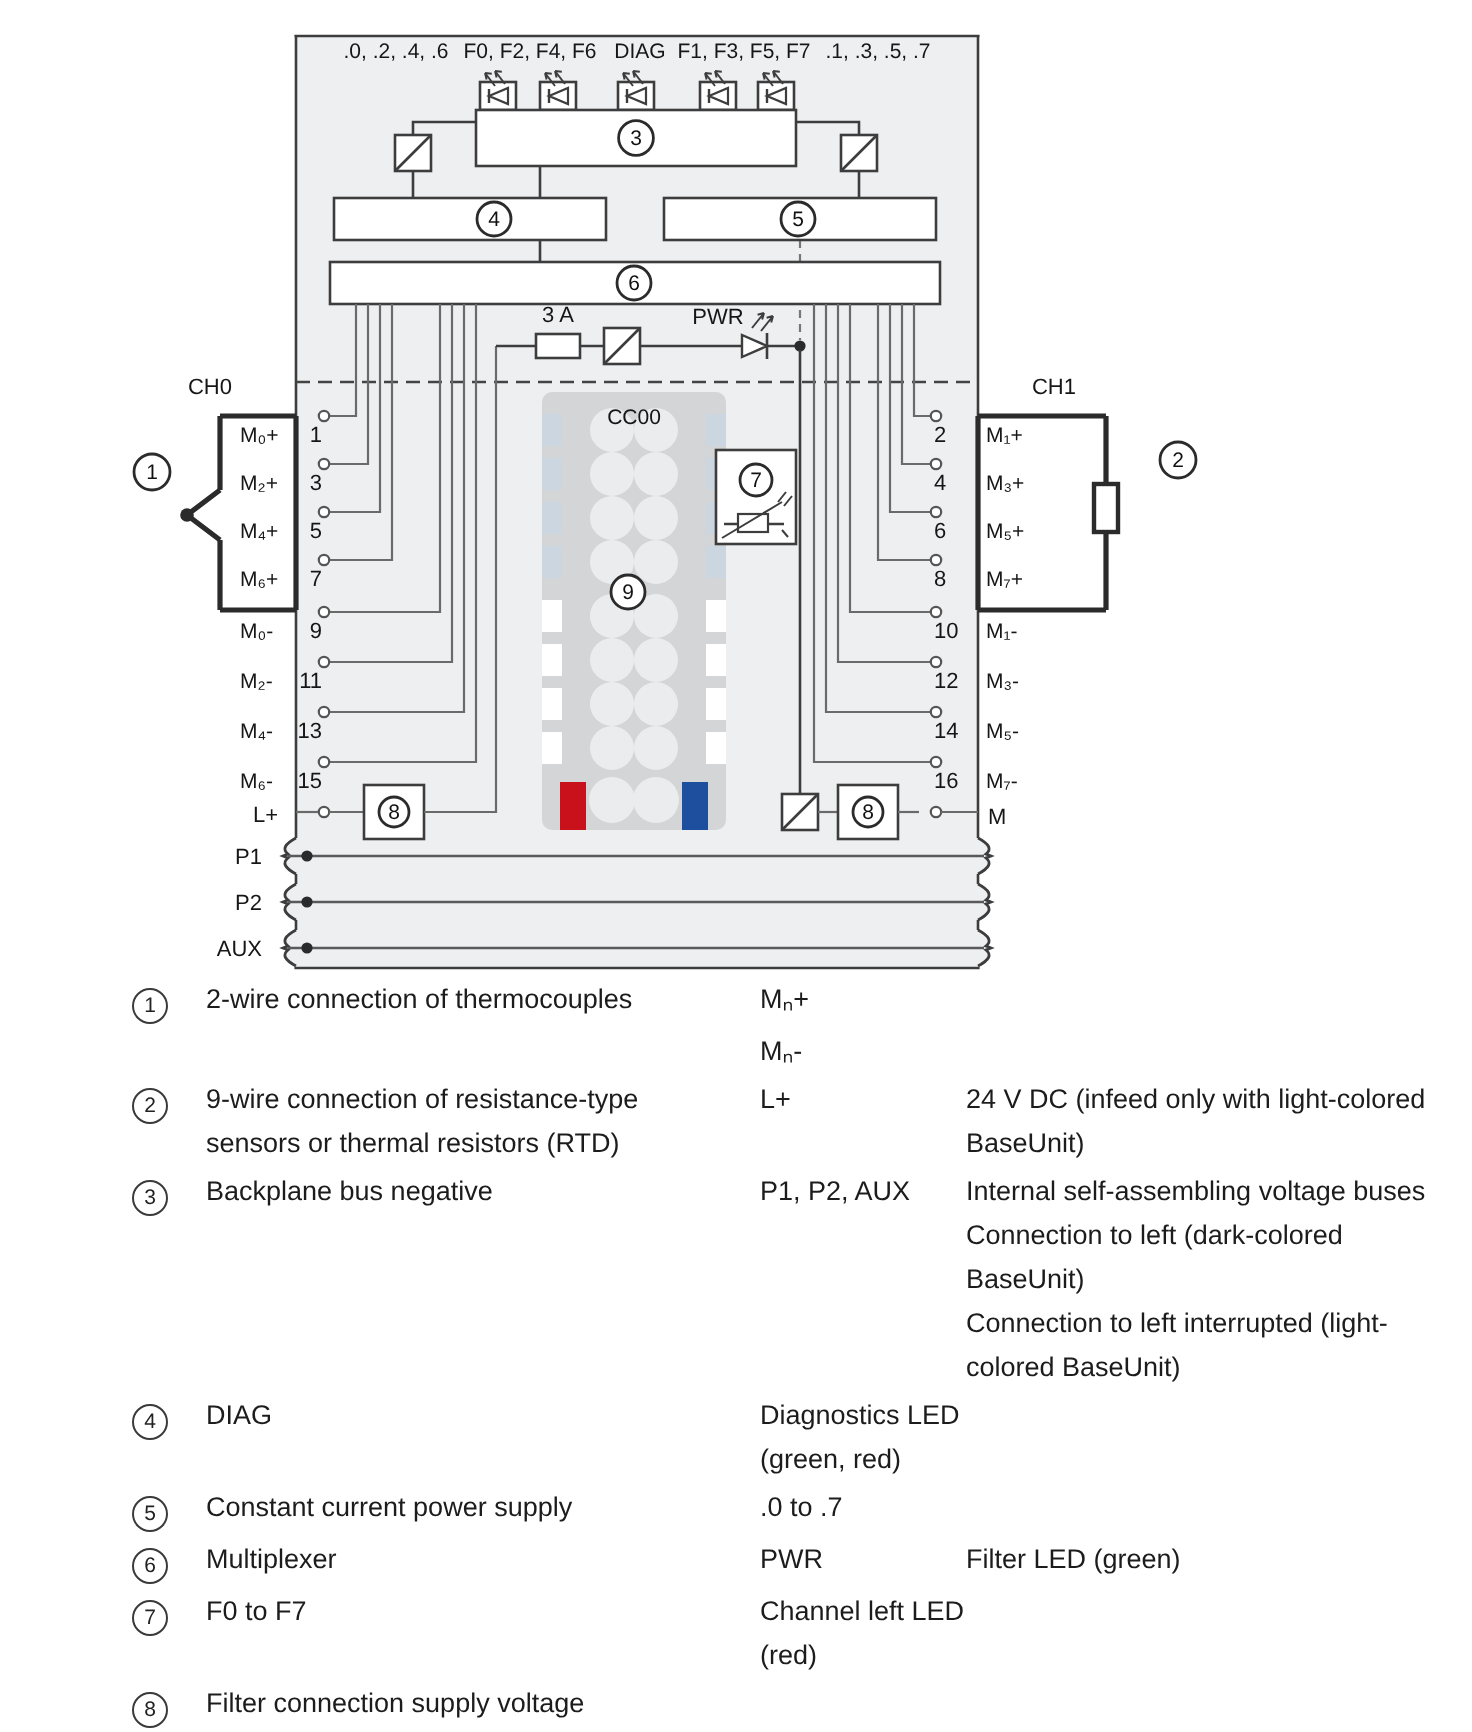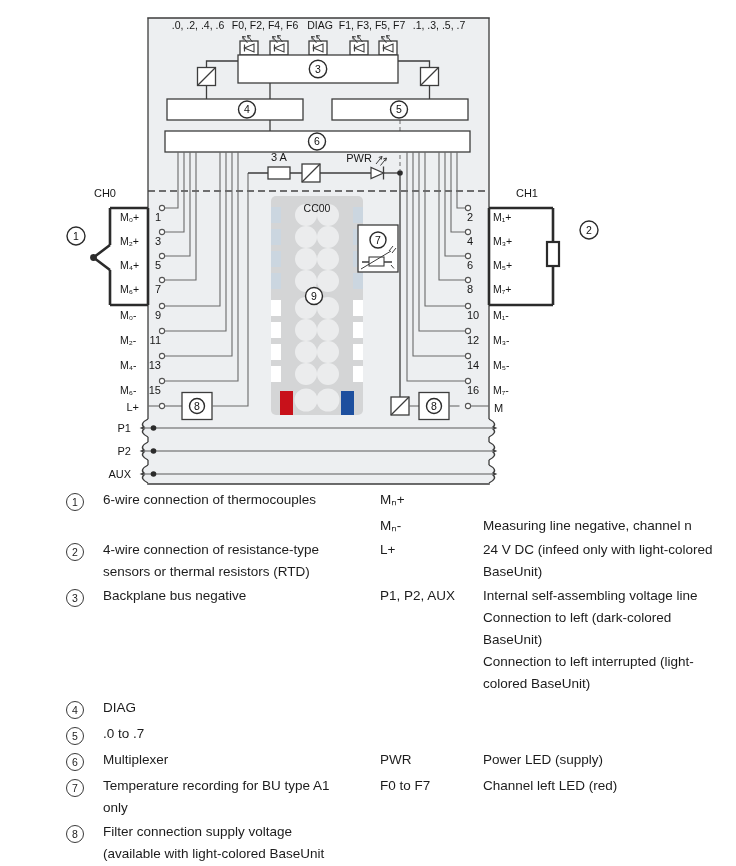--- a/index.html
+++ b/index.html
@@ -310,65 +310,64 @@
     </g>
   <g class="cn">
       <circle cx="314" cy="296" r="8.5"></circle>
       <text x="314" y="299.5">9</text>
     </g>
 </svg>
 
 <div class="legend">
   <div class="lrow">
     <div class="lnum"><span class="circ">1</span></div>
-    <div>6-wire connection of thermocouples</div>
+    <div>2-wire connection of thermocouples</div>
     <div>Mₙ+</div>
   </div>
   <div class="lrow">
     <div class="lnum"></div>
     <div></div>
     <div>Mₙ-</div>
-    <div>Measuring line negative, channel n</div>
   </div>
   <div class="lrow">
     <div class="lnum"><span class="circ">2</span></div>
-    <div>4-wire connection of resistance-type
+    <div>9-wire connection of resistance-type
 sensors or thermal resistors (RTD)</div>
     <div>L+</div>
     <div>24 V DC (infeed only with light-colored
 BaseUnit)</div>
   </div>
   <div class="lrow">
     <div class="lnum"><span class="circ">3</span></div>
     <div>Backplane bus negative</div>
     <div>P1, P2, AUX</div>
-    <div>Internal self-assembling voltage line
+    <div>Internal self-assembling voltage buses
 Connection to left (dark-colored
 BaseUnit)
 Connection to left interrupted (light-
 colored BaseUnit)</div>
   </div>
   <div class="lrow">
     <div class="lnum"><span class="circ">4</span></div>
     <div>DIAG</div>
+    <div>Diagnostics LED (green, red)</div>
   </div>
   <div class="lrow">
     <div class="lnum"><span class="circ">5</span></div>
+    <div>Constant current power supply</div>
     <div>.0 to .7</div>
   </div>
   <div class="lrow">
     <div class="lnum"><span class="circ">6</span></div>
     <div>Multiplexer</div>
     <div>PWR</div>
-    <div>Power LED (supply)</div>
+    <div>Filter LED (green)</div>
   </div>
   <div class="lrow">
     <div class="lnum"><span class="circ">7</span></div>
-    <div>Temperature recording for BU type A1
-only</div>
     <div>F0 to F7</div>
     <div>Channel left LED (red)</div>
   </div>
   <div class="lrow">
     <div class="lnum"><span class="circ">8</span></div>
     <div>Filter connection supply voltage
 (available with light-colored BaseUnit
 only)</div>
     <div></div>
     <div></div>

